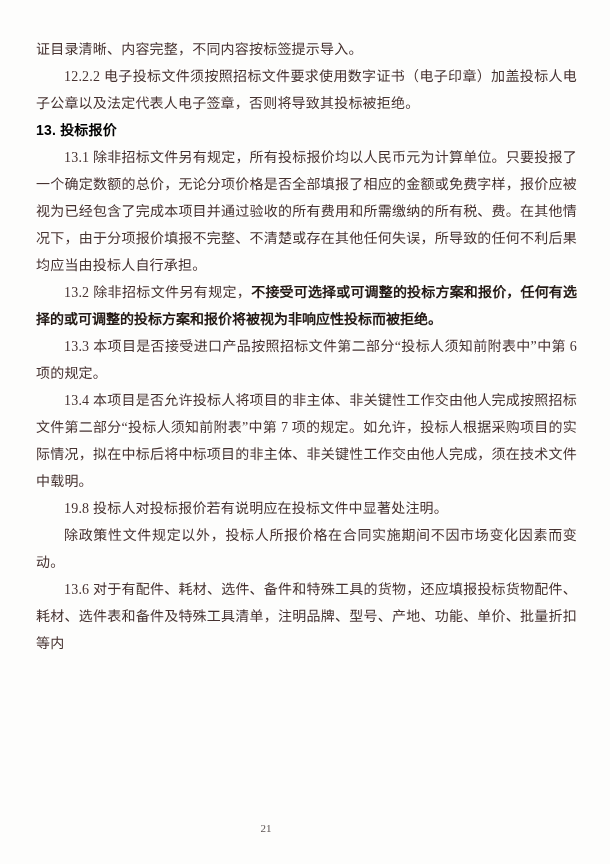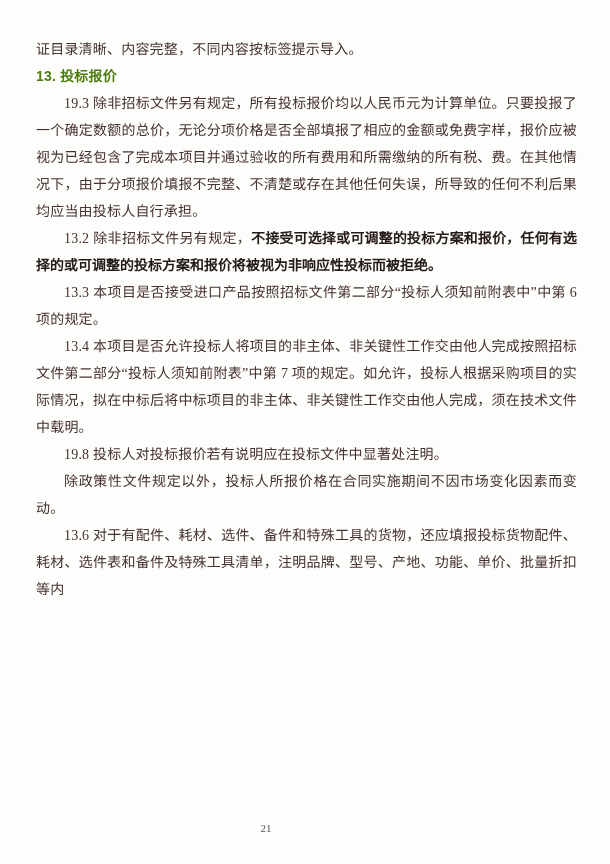--- a/index.html
+++ b/index.html
@@ -31,21 +31,21 @@
     text-justify: inter-character;
     color: #463230;
     letter-spacing: 0.2px;
   }
   .para.indent {
     text-indent: 2em;
   }
   .heading {
     font-family: "Liberation Sans", "DejaVu Sans", sans-serif;
     font-weight: bold;
-    color: #4d7c0f;
+    color: #000000;
   }
   .para strong {
     font-family: "Liberation Sans", "DejaVu Sans", sans-serif;
     font-weight: bold;
     color: #241a16;
     letter-spacing: 0px;
   }
   .page-number {
     position: absolute;
     left: 0;
@@ -56,22 +56,23 @@
     font-size: 11px;
     color: #5c5452;
   }
 </style>
 </head>
 <body>
 
 <div class="page">
   <main>
       <p class="para"><span>证目录清晰、内容完整，不同内容按标签提示导入。</span></p>
+      <p class="para indent"><span>12.2.2 电子投标文件须按照招标文件要求使用数字证书（电子印章）加盖投标人电子公章以及法定代表人电子签章，否则将导致其投标被拒绝。</span></p>
       <h2 class="heading"><span>13. 投标报价</span></h2>
-      <p class="para indent"><span>19.3 除非招标文件另有规定，所有投标报价均以人民币元为计算单位。只要投报了一个确定数额的总价，无论分项价格是否全部填报了相应的金额或免费字样，报价应被视为已经包含了完成本项目并通过验收的所有费用和所需缴纳的所有税、费。在其他情况下，由于分项报价填报不完整、不清楚或存在其他任何失误，所导致的任何不利后果均应当由投标人自行承担。</span></p>
+      <p class="para indent"><span>13.1 除非招标文件另有规定，所有投标报价均以人民币元为计算单位。只要投报了一个确定数额的总价，无论分项价格是否全部填报了相应的金额或免费字样，报价应被视为已经包含了完成本项目并通过验收的所有费用和所需缴纳的所有税、费。在其他情况下，由于分项报价填报不完整、不清楚或存在其他任何失误，所导致的任何不利后果均应当由投标人自行承担。</span></p>
       <p class="para indent"><span>13.2 除非招标文件另有规定，</span><strong>不接受可选择或可调整的投标方案和报价，任何有选择的或可调整的投标方案和报价将被视为非响应性投标而被拒绝。</strong></p>
       <p class="para indent"><span>13.3 本项目是否接受进口产品按照招标文件第二部分“投标人须知前附表中”中第 6 项的规定。</span></p>
       <p class="para indent"><span>13.4 本项目是否允许投标人将项目的非主体、非关键性工作交由他人完成按照招标文件第二部分“投标人须知前附表”中第 7 项的规定。如允许，投标人根据采购项目的实际情况，拟在中标后将中标项目的非主体、非关键性工作交由他人完成，须在技术文件中载明。</span></p>
       <p class="para indent"><span>19.8 投标人对投标报价若有说明应在投标文件中显著处注明。</span></p>
       <p class="para indent"><span>除政策性文件规定以外，投标人所报价格在合同实施期间不因市场变化因素而变动。</span></p>
       <p class="para indent"><span>13.6 对于有配件、耗材、选件、备件和特殊工具的货物，还应填报投标货物配件、耗材、选件表和备件及特殊工具清单，注明品牌、型号、产地、功能、单价、批量折扣等内</span></p>
     </main>
 </div>
 
 <div class="page-number">21</div>

